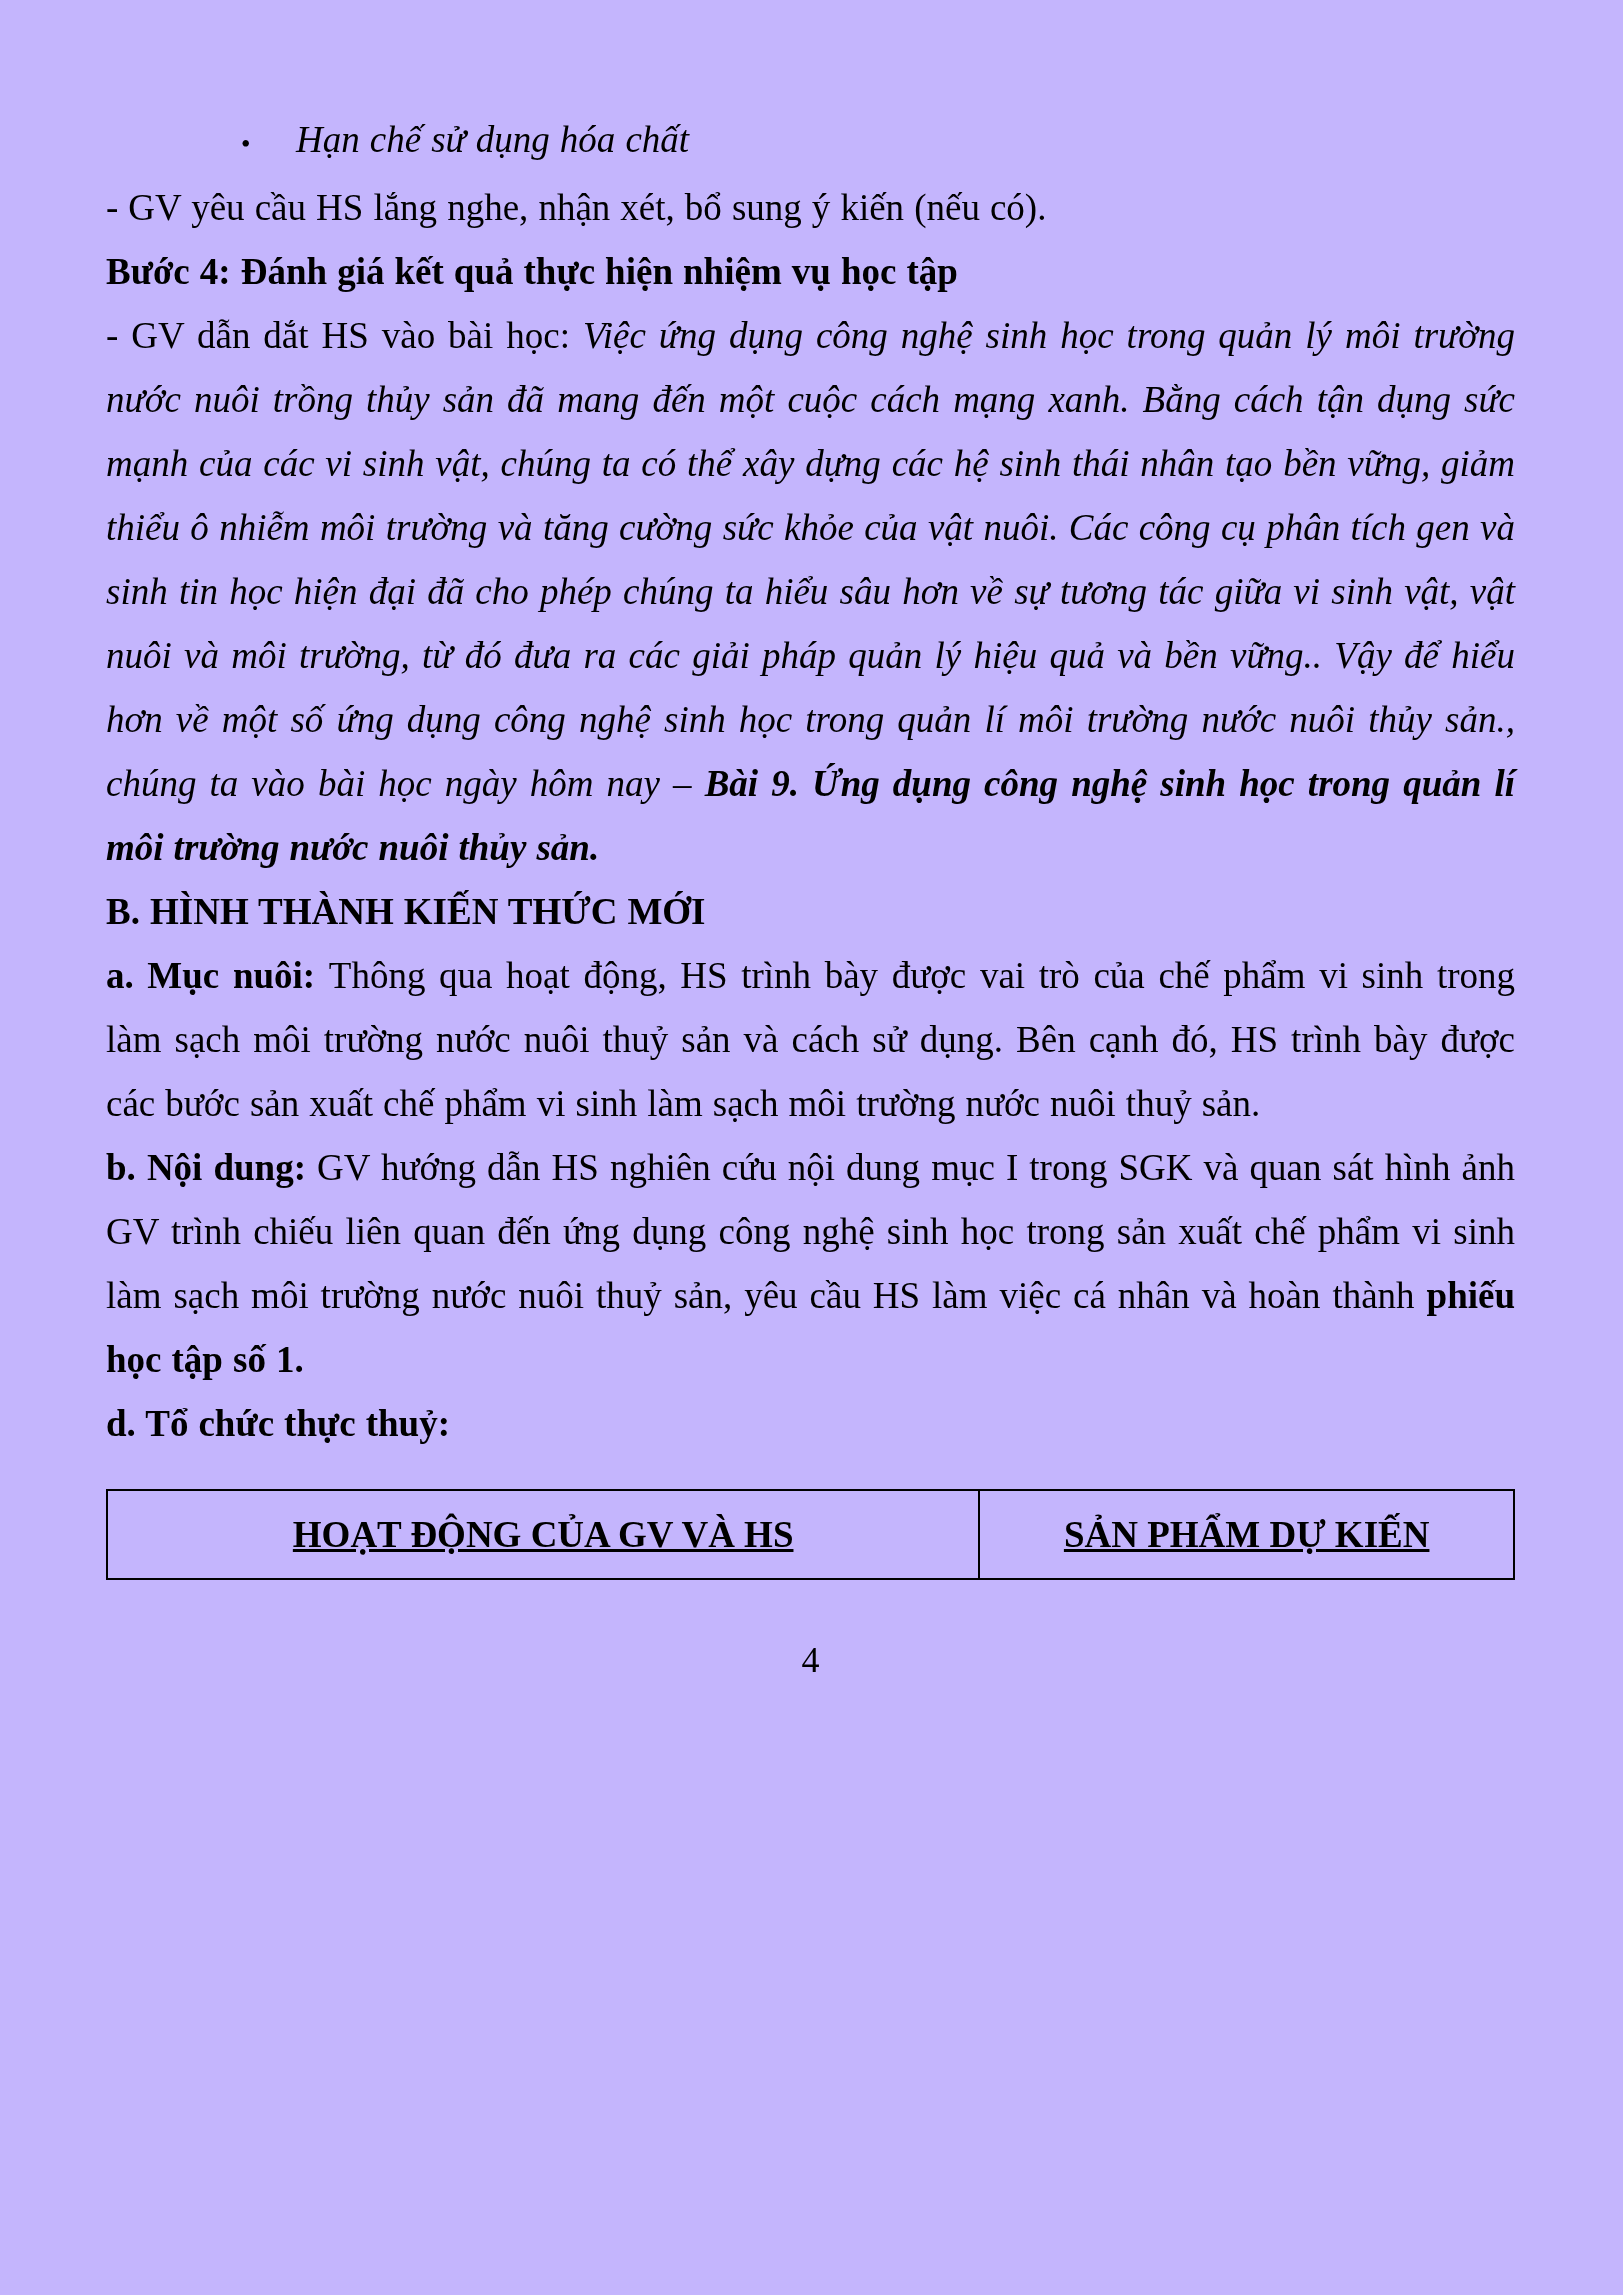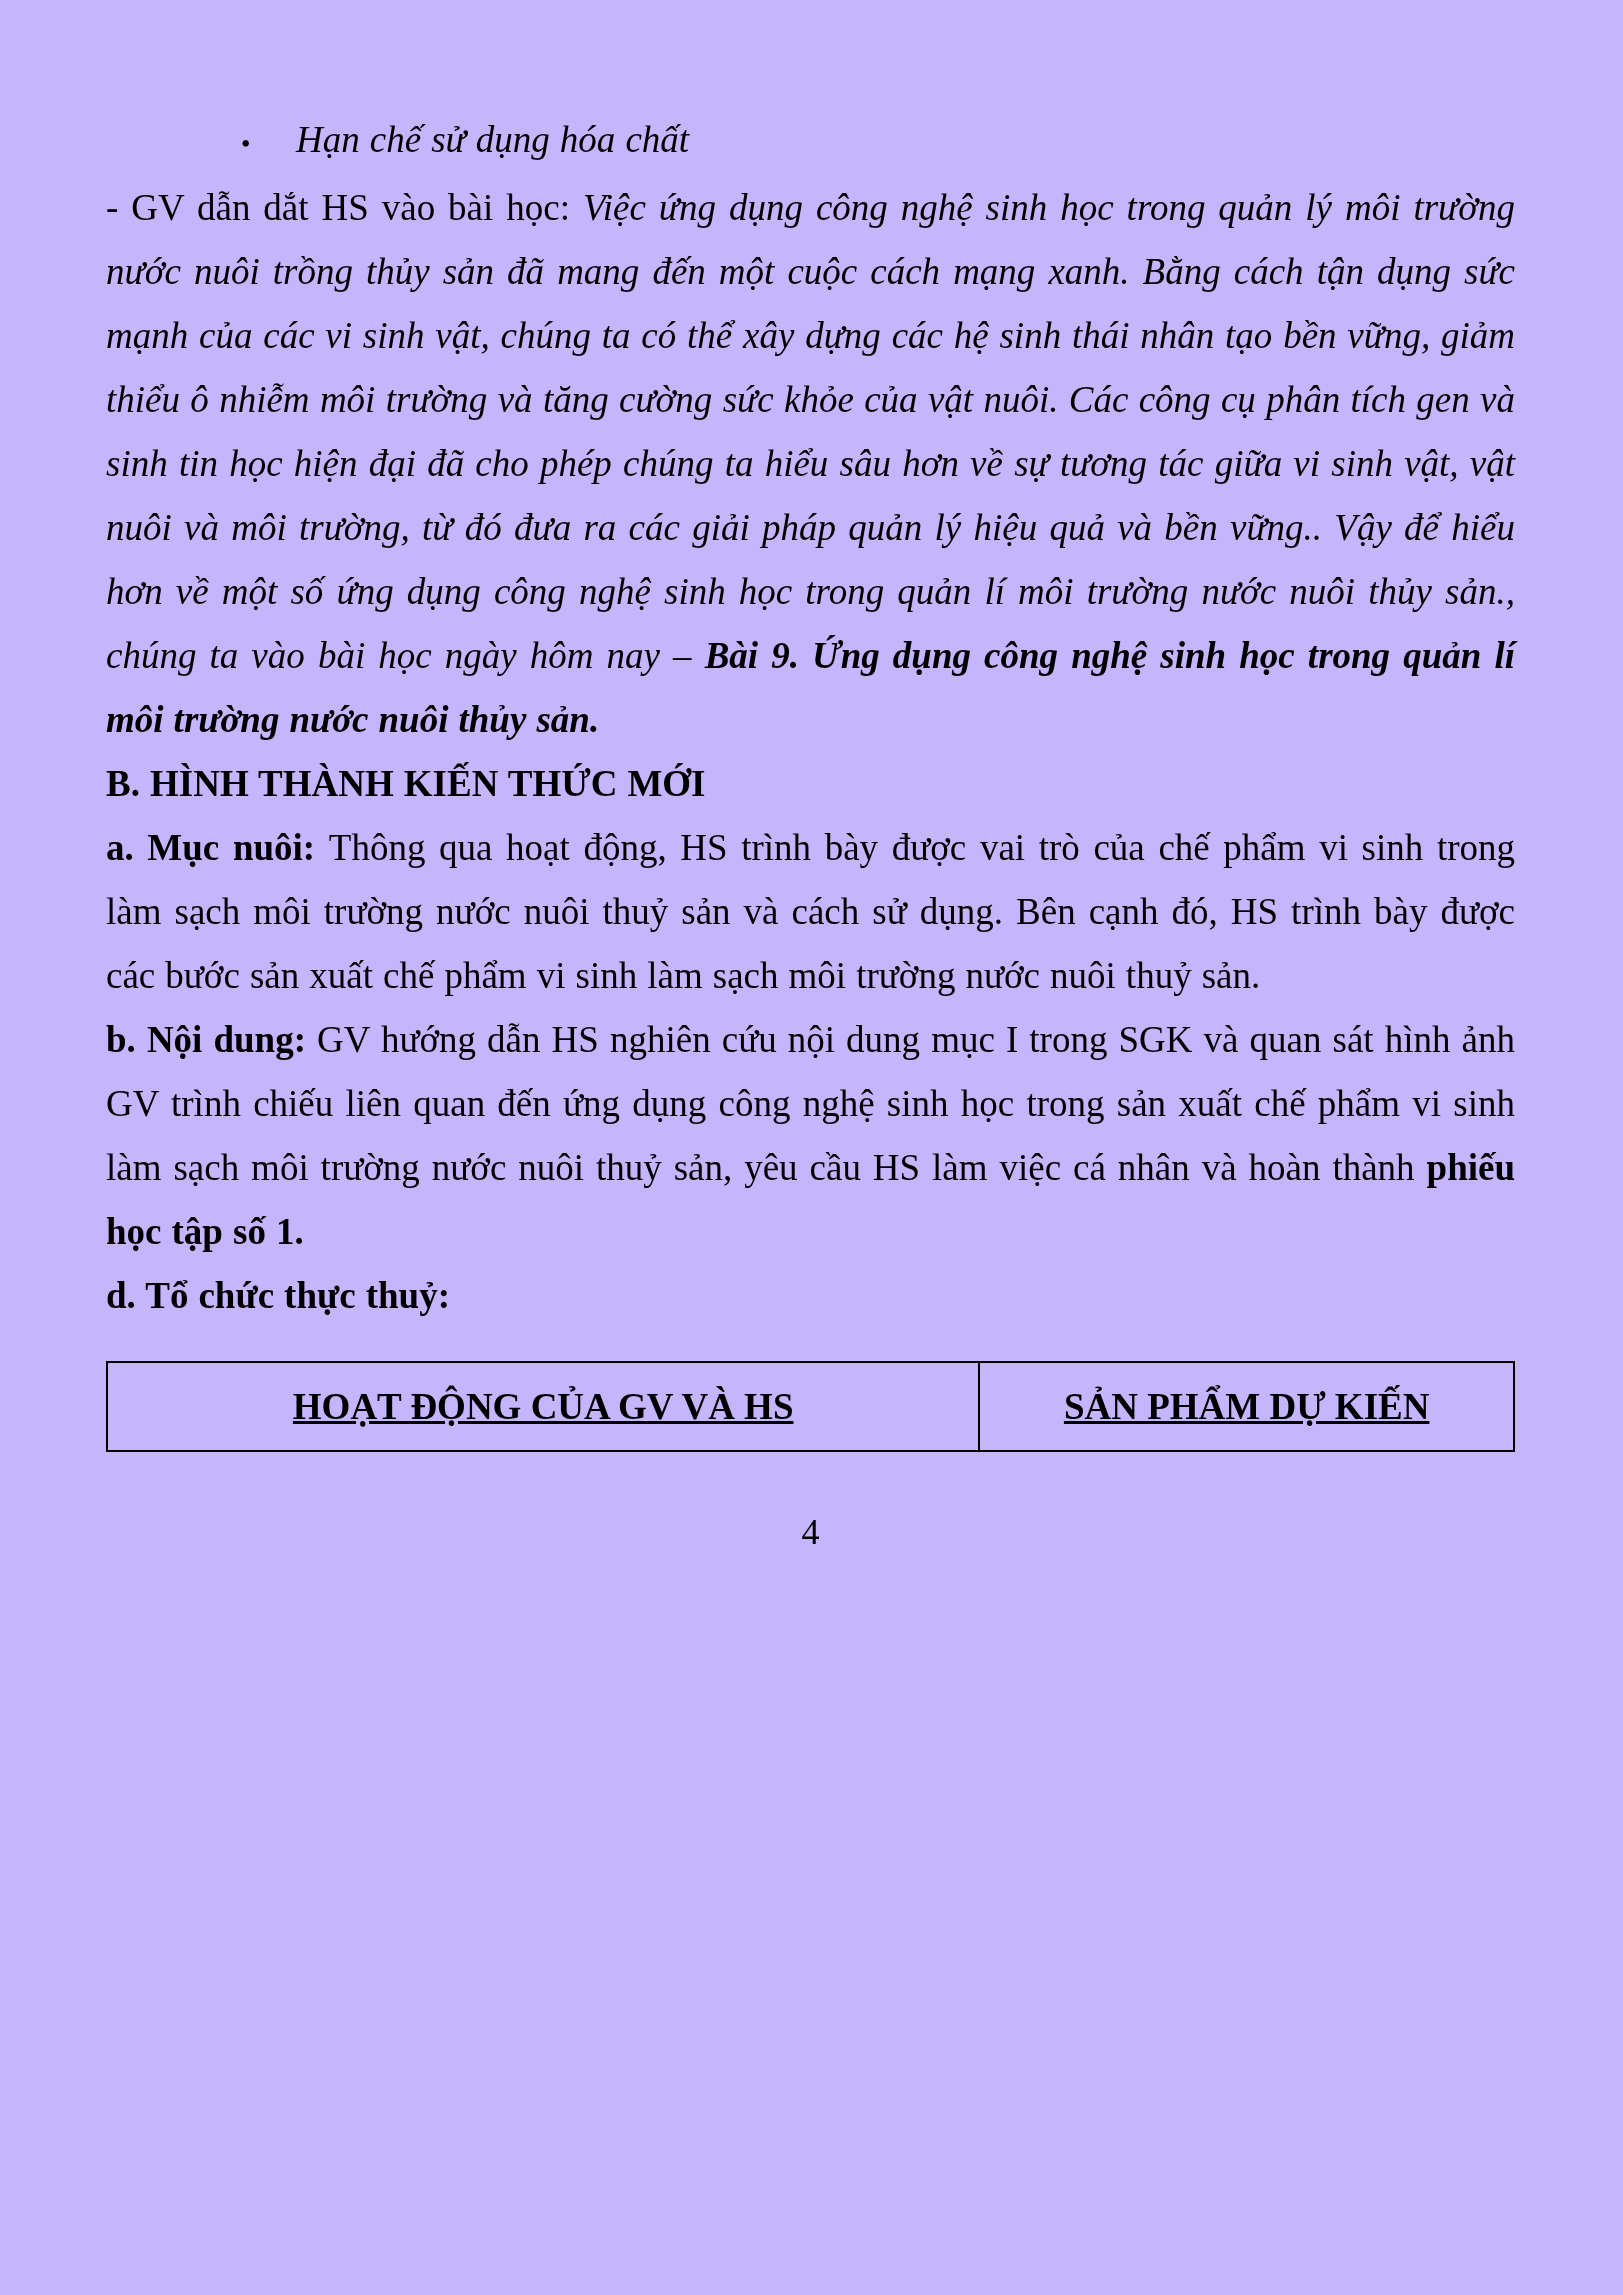--- a/index.html
+++ b/index.html
@@ -63,20 +63,22 @@
     line-height: 47px;
   }
 </style>
 </head>
 <body>
 
 <div class="page">
 
   <div class="doc-body">
       <p class="bullet-item"><span class="bullet-marker">•</span><span class="italic">Hạn chế sử dụng hóa chất</span></p>
+      <p><span>- GV yêu cầu HS lắng nghe, nhận xét, bổ sung ý kiến (nếu có).</span></p>
+      <p><span class="bold">Bước 4: Đánh giá kết quả thực hiện nhiệm vụ học tập</span></p>
       <p><span>- GV dẫn dắt HS vào bài học: </span><span class="italic">Việc ứng dụng công nghệ sinh học trong quản lý môi trường nước nuôi trồng thủy sản đã mang đến một cuộc cách mạng xanh. Bằng cách tận dụng sức mạnh của các vi sinh vật, chúng ta có thể xây dựng các hệ sinh thái nhân tạo bền vững, giảm thiểu ô nhiễm môi trường và tăng cường sức khỏe của vật nuôi. Các công cụ phân tích gen và sinh tin học hiện đại đã cho phép chúng ta hiểu sâu hơn về sự tương tác giữa vi sinh vật, vật nuôi và môi trường, từ đó đưa ra các giải pháp quản lý hiệu quả và bền vững.. Vậy để hiểu hơn về một số ứng dụng công nghệ sinh học trong quản lí môi trường nước nuôi thủy sản., chúng ta vào bài học ngày hôm nay – </span><span class="bold italic">Bài 9. Ứng dụng công nghệ sinh học trong quản lí môi trường nước nuôi thủy sản.</span></p>
       <p><span class="bold">B. HÌNH THÀNH KIẾN THỨC MỚI</span></p>
       <p><span class="bold">a. Mục nuôi: </span><span>Thông qua hoạt động, HS trình bày được vai trò của chế phẩm vi sinh trong làm sạch môi trường nước nuôi thuỷ sản và cách sử dụng. Bên cạnh đó, HS trình bày được các bước sản xuất chế phẩm vi sinh làm sạch môi trường nước nuôi thuỷ sản.</span></p>
       <p><span class="bold">b. Nội dung: </span><span>GV hướng dẫn HS nghiên cứu nội dung mục I trong SGK và quan sát hình ảnh GV trình chiếu liên quan đến ứng dụng công nghệ sinh học trong sản xuất chế phẩm vi sinh làm sạch môi trường nước nuôi thuỷ sản, yêu cầu HS làm việc cá nhân và hoàn thành </span><span class="bold">phiếu học tập số 1.</span></p>
       <p><span class="bold">d. Tổ chức thực thuỷ:</span></p>
     </div>
 
   <table class="doc-table">
     <colgroup>
       <col class="col-left">

